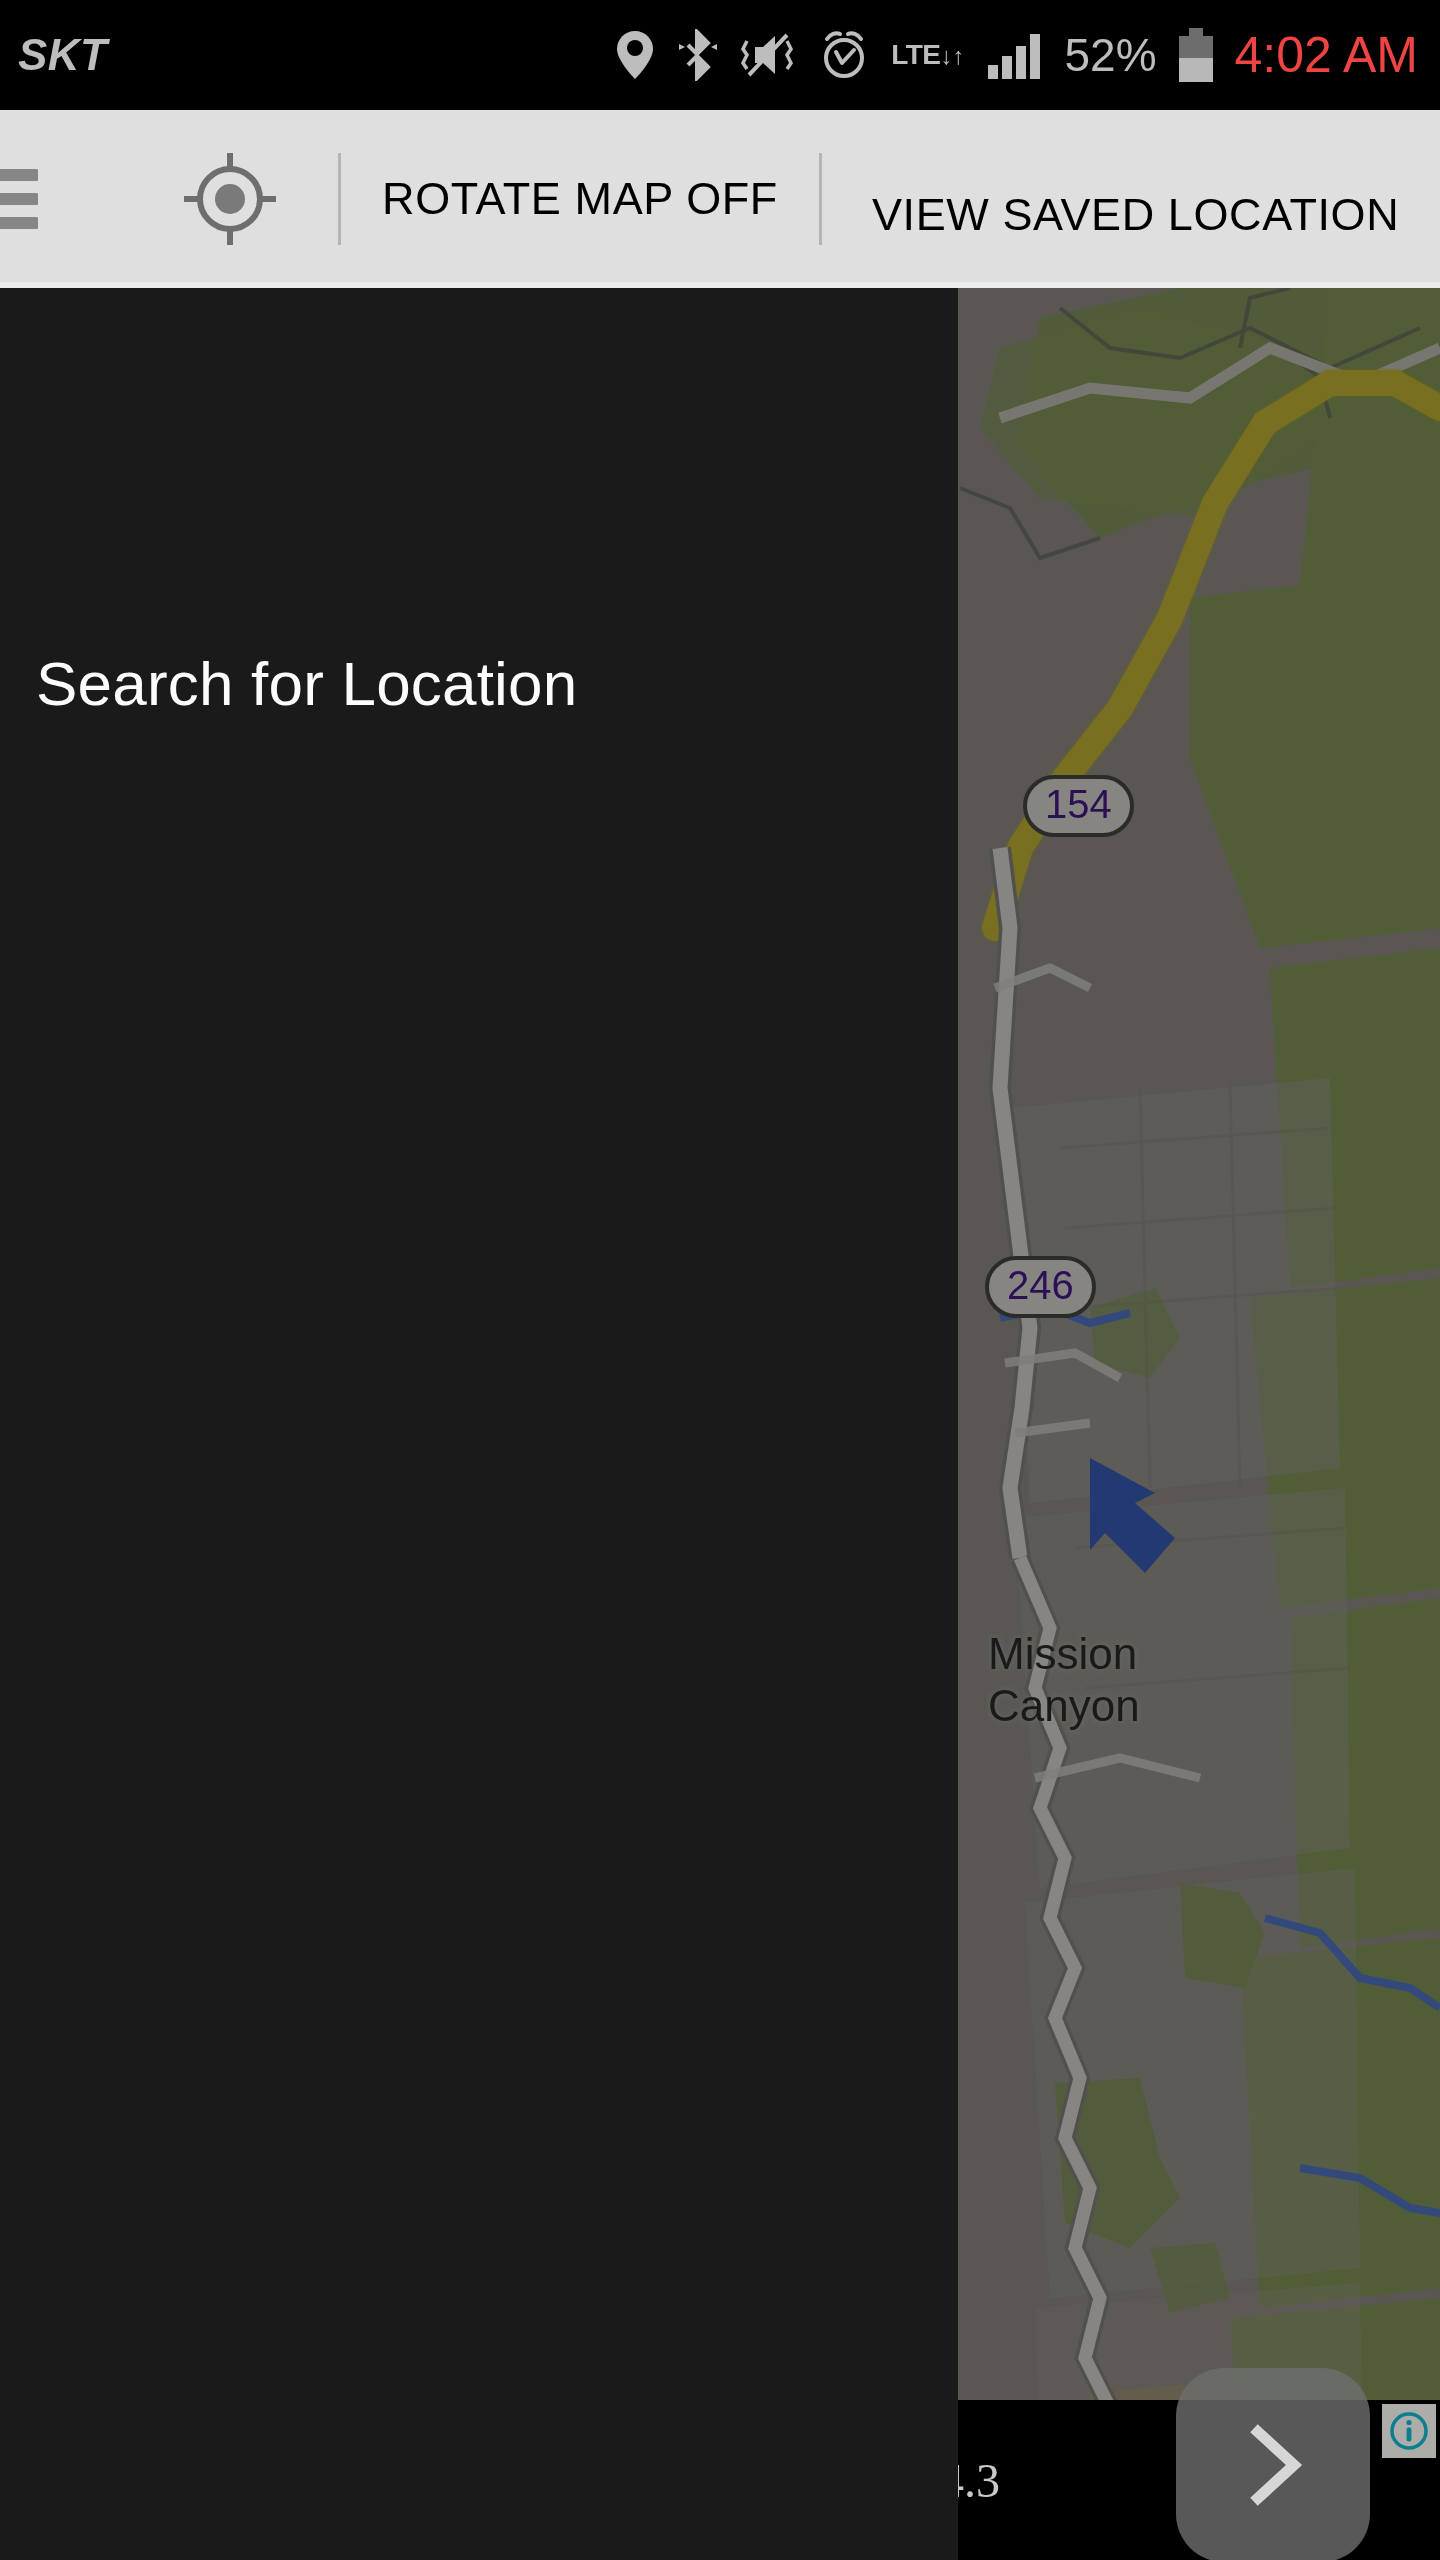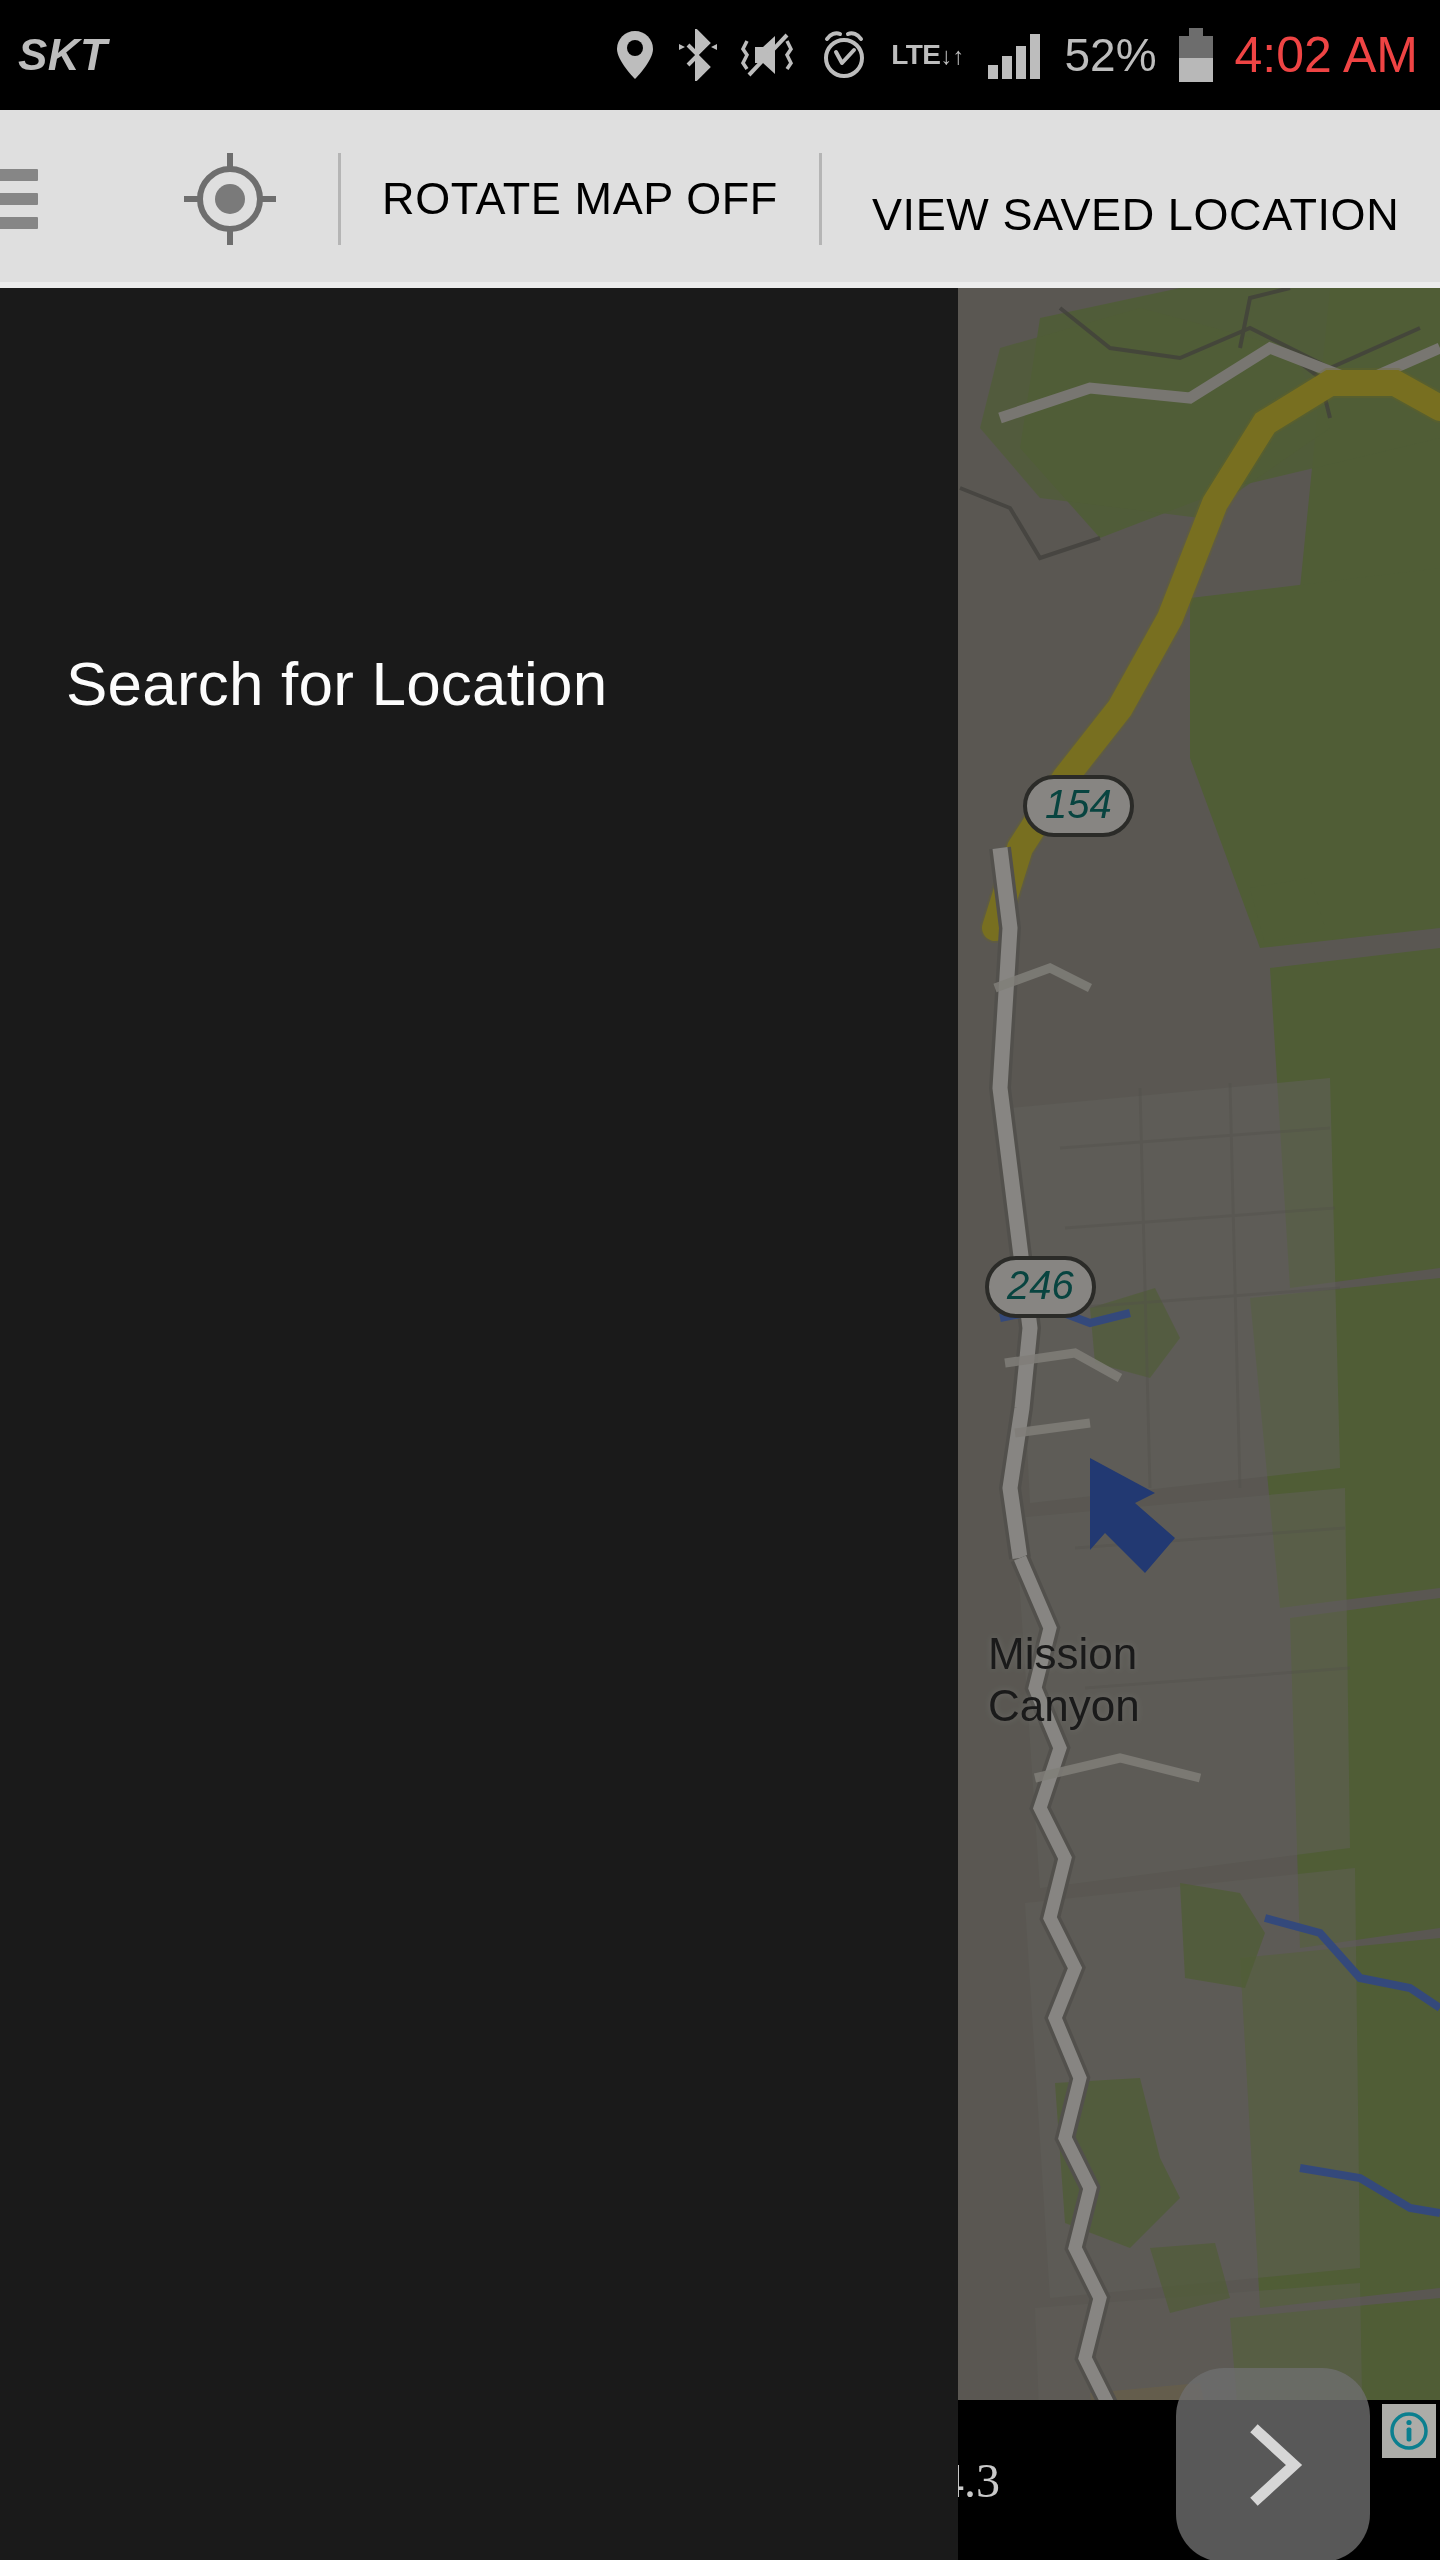--- a/index.html
+++ b/index.html
@@ -173,26 +173,25 @@
     z-index: 20;
     pointer-events: none;
   }
 
   
   .map-shield {
     position: absolute;
     background: #e8e6e0;
     border: 4px solid #4a4a46;
     border-radius: 40px;
-    color: #0f766e;
+    color: #4c1d95;
     font-size: 40px;
     padding: 4px 18px 8px 18px;
     line-height: 1.05;
     z-index: 15;
-    font-style: italic;
   }
   #shield-154 { left: 1023px; top: 487px; }
   #shield-192 { left: 985px; top: 968px; }
   #place-mission-canyon {
     position: absolute;
     left: 988px; top: 1340px;
     color: #2e2e2e;
     font-size: 44px;
     line-height: 1.18;
     z-index: 15;
@@ -212,21 +211,21 @@
     left: 0; top: 288px;
     width: 958px; height: 2272px;
     background: #1a1a1a;
     z-index: 40;
   }
   .drawer-item {
     position: absolute;
     left: 0;
     width: 908px; height: 150px;
     display: flex; align-items: center;
-    padding-left: 66px;
+    padding-left: 36px;
     box-sizing: border-box;
   }
   #drawer-item-0 { top: 320px; }
   #drawer-item-1 { top: 555px; }
   .drawer-label {
     color: #fcfcfc;
     font-size: 62px;
     font-weight: normal;
     letter-spacing: 0.2px;
     white-space: nowrap;

